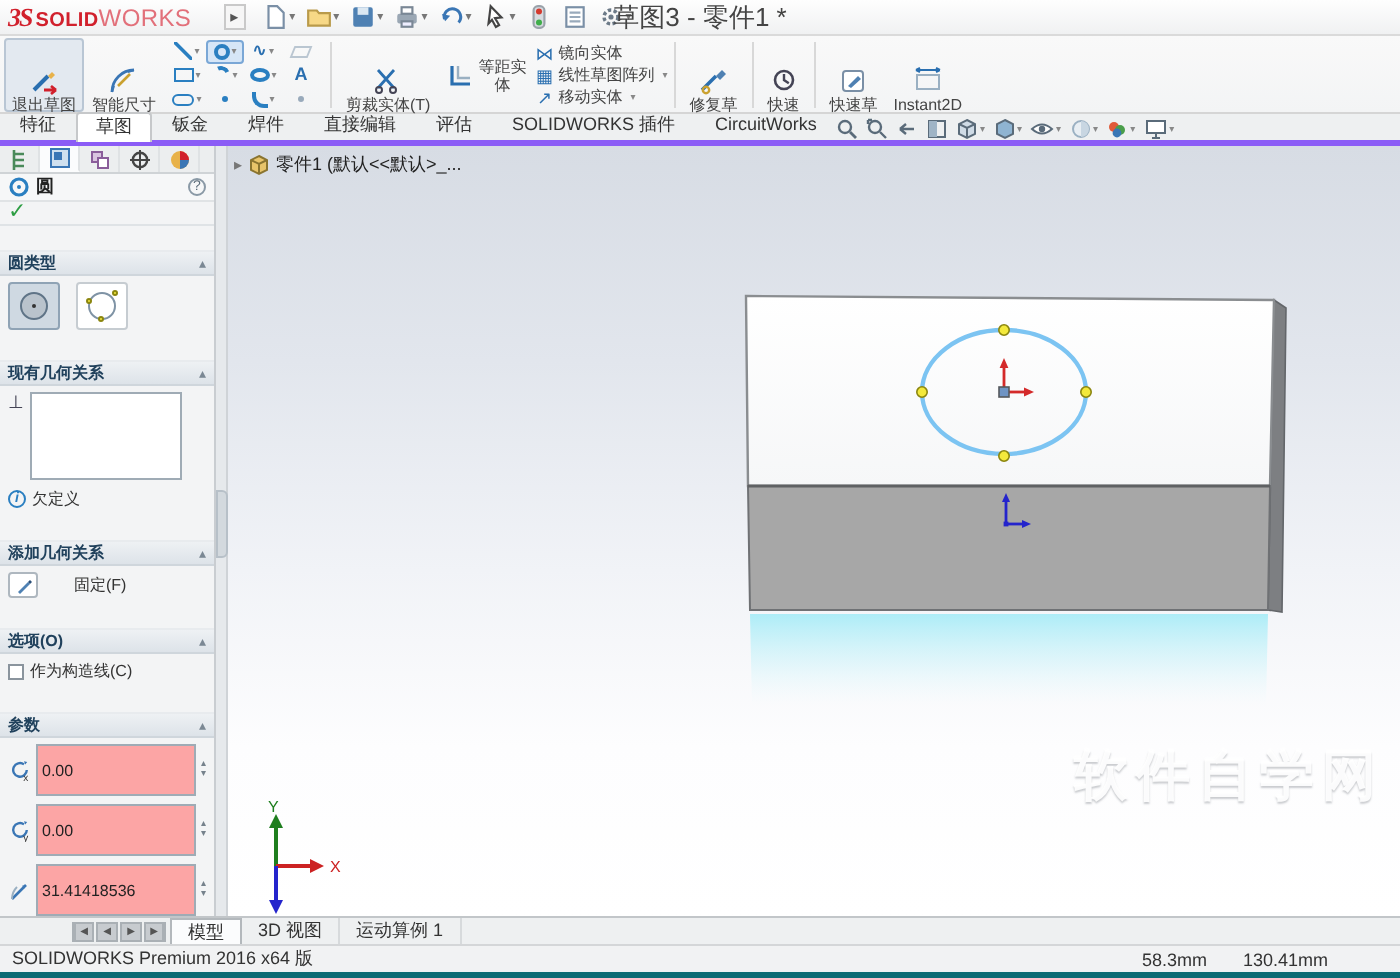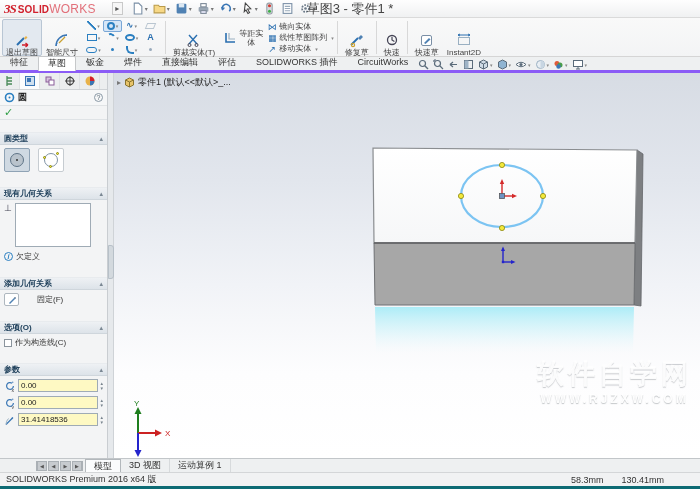--- a/index.html
+++ b/index.html
@@ -85,22 +85,22 @@
 .listbox{width:76px;height:44px;background:#fff;border:1px solid #9fabb5}
 .status-row{display:flex;align-items:center;gap:3px;margin-top:4px}
 .info-ico{width:9px;height:9px;border:1px solid #2a7fc1;border-radius:50%;color:#2a7fc1;
  font-size:7px;line-height:8px;text-align:center;font-style:italic;font-weight:bold}
 .fix-btn{display:flex;align-items:center;gap:18px}
 .fix-ico{width:15px;height:13px;border:1px solid #aeb7bf;background:#fff;border-radius:2px;
  display:flex;align-items:center;justify-content:center}
 .cb{width:8px;height:8px;border:1px solid #8a949d;background:#fff;display:inline-block;vertical-align:-1px;margin-right:3px}
 .prm-row{display:flex;align-items:center;gap:2px;margin-bottom:4px}
 .pm-ico{width:12px;height:12px;flex:0 0 12px}
-.prm-input{flex:1;height:13px;border:1px solid #9fabb5;background:#fef9c3;font-size:8px;
- font-family:"Liberation Sans","DejaVu Sans",sans-serif;padding:0 2px;color:#222;min-width:0}
+.prm-input{flex:1;height:13px;border:1px solid #9fabb5;background:#fca5a5;font-size:8px;
+ font-family:"Liberation Sans","DejaVu Sans",sans-serif;padding:12px 2px;color:#222;min-width:0}
 .spin{display:flex;flex-direction:column;justify-content:center;line-height:4px}
 .spin span{font-size:5px;color:#76828c;height:5px}
 
 .splitter{width:6px;background:#e6e9ec;border-right:1px solid #cfd3d7;position:relative}
 .splitter .grip{position:absolute;top:172px;left:0;width:6px;height:34px;background:#d3d9de;border:1px solid #b7c0c8;border-radius:0 3px 3px 0}
 
 .viewport{flex:1;position:relative;background:linear-gradient(180deg,#d7dce4 0%,#e2e6ed 28%,#f1f3f7 55%,#fdfdfe 78%,#ffffff 100%);overflow:hidden}
 .scene{position:absolute;inset:0}
 .ftree{position:absolute;left:3px;top:3px;display:flex;align-items:center;gap:3px;font-size:9px;color:#222}
 .ftree .arr{color:#777;font-size:8px}
@@ -641,21 +641,20 @@
       <span class="arr">▸</span>
       <svg width="11" height="11" viewBox="0 0 11 11">
           <path d="M5.5 1l4 2v5l-4 2-4-2V3z" fill="#e8c46a" stroke="#8a7430"></path>
           <path d="M1.5 3l4 2 4-2M5.5 5v5" stroke="#8a7430" fill="none"></path>
         </svg>
       <span>零件1 (默认&lt;&lt;默认&gt;_...</span>
     </div>
 
     <div class="watermark">
       <div class="wm1">软件自学网</div>
-      <div class="wm2">WWW.RJZXW.COM</div>
     </div>
   </div>
 </div>
 
 <div class="doctabs">
   <div class="nav-group">
     <div class="nav-btn" style="border-left-width:2px"><span>◀</span></div>
     <div class="nav-btn"><span>◀</span></div>
     <div class="nav-btn"><span>▶</span></div>
     <div class="nav-btn" style="border-right-width:2px"><span>▶</span></div>

